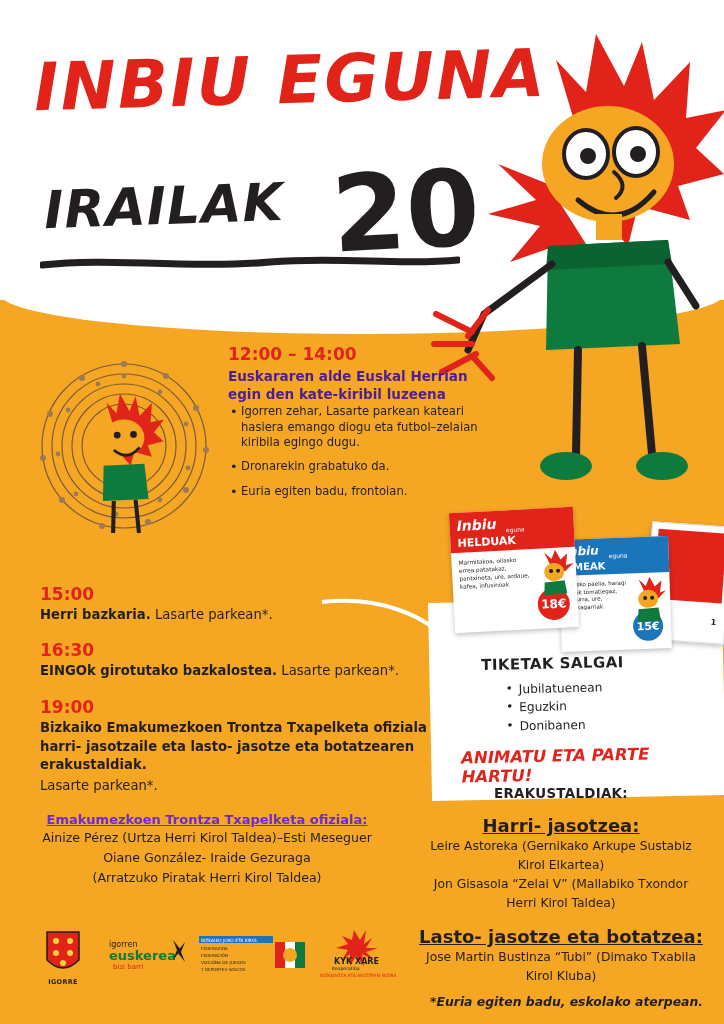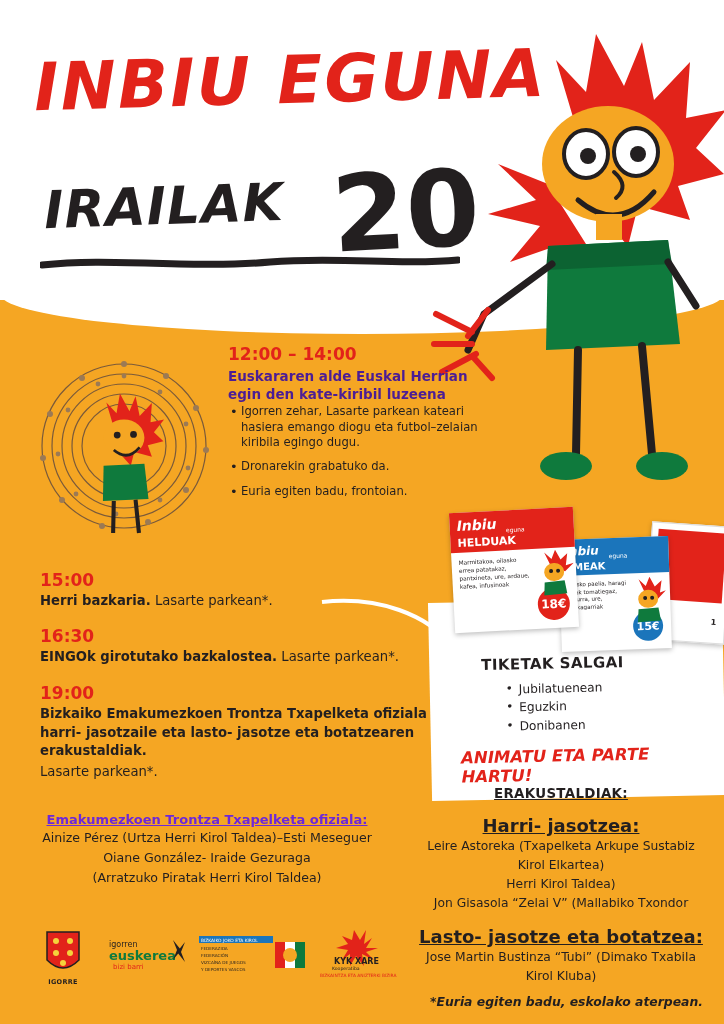--- a/index.html
+++ b/index.html
@@ -61,21 +61,21 @@
   .sched{ position:absolute; left:228px; top:344px; width:260px; z-index:7; }
   .t-time{ color:#E2231A; font-weight:bold; font-size:17px; }
   .t-head{ color:#4c1d95; font-weight:bold; font-size:13.5px; line-height:1.35; margin-top:3px;}
   .bullets{ margin-top:1px; }
   .bullets li{ list-style:none; position:relative; padding-left:13px; font-size:11.6px; color:#231f20; line-height:1.32; margin-bottom:9px;}
   .bullets li:before{ content:"•"; position:absolute; left:2px; top:-1px; font-size:13px;}
 
   
   .sched-left{ position:absolute; left:40px; top:570px; width:420px; z-index:7;}
   .sl-time{ color:#E2231A; font-weight:bold; font-size:17px; margin-top:16px;}
-  .sl-time:first-child{ margin-top:0; }
+  .sl-time:first-child{ margin-top:14px; }
   .sl-line{ font-size:13.2px; color:#231f20; line-height:1.4; margin-top:2px;}
   .sl-line b{ font-weight:bold; }
   .sl-big{ font-size:13.2px; font-weight:bold; color:#231f20; line-height:1.42; margin-top:2px;}
   .sl-norm{ font-weight:normal; }
 
   
   .stamp{ position:absolute; left:36px; top:358px; width:176px; height:176px; z-index:7;}
 
   
   .tickets{
@@ -95,21 +95,21 @@
   .flyer{ position:absolute; box-shadow:0 2px 5px rgba(0,0,0,.25); }
   .arrow{ position:absolute; left:318px; top:596px; z-index:8; }
 
   
   .bl{ position:absolute; left:22px; top:812px; width:370px; text-align:center; z-index:7;}
   .bl h4{ font-size:13px; font-weight:bold; text-decoration:underline; color:#6d28d9;}
   .bl p{ font-size:12.6px; color:#231f20; line-height:1.42; margin-top:2px;}
 
   
   .br{ position:absolute; left:398px; top:786px; width:326px; text-align:center; z-index:7;}
-  .br h4.main{ font-size:13.4px; font-weight:bold; text-decoration:underline; color:#231f20; letter-spacing:.3px;}
+  .br h4.main{ font-size:13.4px; font-weight:bold; color:#231f20; letter-spacing:.3px;}
   .br h5{ font-size:18px; font-weight:bold; text-decoration:underline; color:#231f20; margin-top:14px;}
   .br p{ font-size:12.3px; color:#231f20; line-height:1.38; margin-top:2px;}
 
   .footnote{ position:absolute; left:430px; top:994px; font-size:12.4px; font-style:italic; font-weight:bold; color:#231f20; z-index:9;}
 
   
   .logos{ position:absolute; left:28px; top:930px; width:380px; height:82px; z-index:9; }
   .logo-item{ position:absolute; text-align:center; }
   .logo-cap{ font-size:6.5px; font-weight:bold; color:#231f20; margin-top:2px; letter-spacing:.3px;}
 </style>
@@ -297,24 +297,24 @@
   <h4>Emakumezkoen Trontza Txapelketa ofiziala:</h4>
   <p>Ainize Pérez (Urtza Herri Kirol Taldea)–Esti Meseguer</p>
   <p>Oiane González- Iraide Gezuraga</p>
   <p>(Arratzuko Piratak Herri Kirol Taldea)</p>
 </div>
 
 <div class="br">
   <h4 class="main">ERAKUSTALDIAK:</h4>
 
   <h5>Harri- jasotzea:</h5>
-  <p>Leire Astoreka (Txapelketa Arkupe Sustabiz</p>
+  <p>Leire Astoreka (Gernikako Arkupe Sustabiz</p>
   <p>Kirol Elkartea)</p>
+  <p>Jon Gisasola “Zelai V” (Mallabiko Txondor</p>
   <p>Herri Kirol Taldea)</p>
-  <p>Jon Gisasola “Zelai V” (Mallabiko Txondor</p>
 
   <h5>Lasto- jasotze eta botatzea:</h5>
   <p>Jose Martin Bustinza “Tubi” (Dimako Txabila</p>
   <p>Kirol Kluba)</p>
 </div>
 
 <div class="footnote">*Euria egiten badu, eskolako aterpean.</div>
 
 <div class="logos">
 

